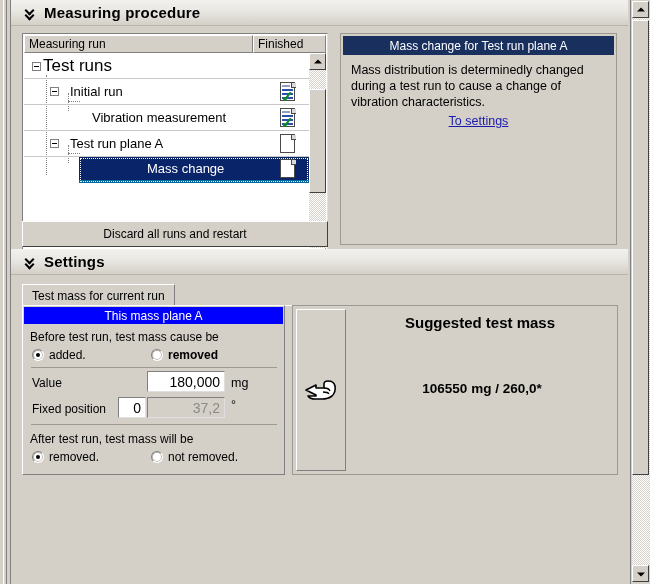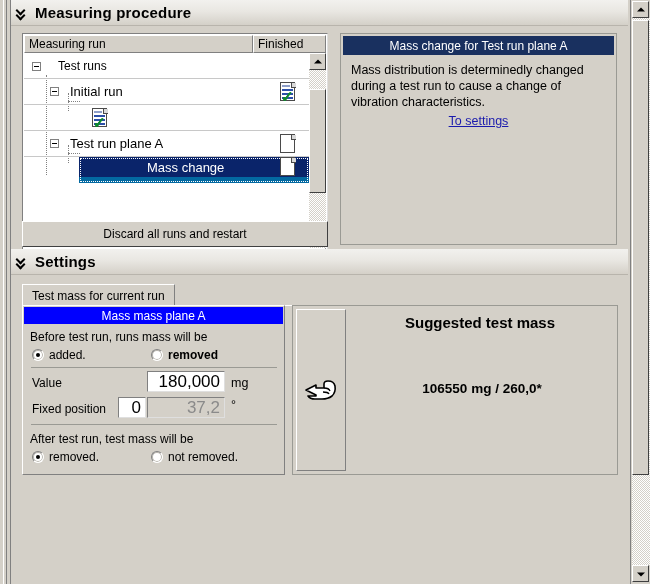--- a/index.html
+++ b/index.html
@@ -59,21 +59,21 @@
   .section-header {
     position: absolute;
     left: 0;
     height: 26px;
     width: 100%;
     background: linear-gradient(to bottom, #f2f1ee 0%, #e9e7e2 45%, #d4d0c8 100%);
     border-bottom: 1px solid #b8b4ac;
     box-sizing: border-box;
     display: flex;
     align-items: center;
-    padding-left: 4px;
+    padding-left: 13px;
   }
   .section-header .chev {
     width: 14px;
     height: 14px;
     margin-right: 6px;
     position: relative;
     flex: 0 0 auto;
   }
   .section-header .chev::before,
   .section-header .chev::after {
@@ -148,30 +148,30 @@
     height: 26px;
     border-bottom: 1px solid #c8c8c8;
     display: flex;
     align-items: center;
     box-sizing: border-box;
     white-space: nowrap;
   }
   .tree-row.sel {
     background: #0a246a;
     color: #ffffff;
-    border-bottom: 6px solid #0369a1;
+    border-bottom: 3px solid #0369a1;
     outline: 1px dotted #ffffff;
     outline-offset: -2px;
   }
   .tree-row .rowlabel {
     flex: 1 1 auto;
     overflow: hidden;
     text-overflow: clip;
   }
-  .lvl0 { font-size: 12px; padding-left: 34px; }
+  .lvl0 { font-size: 17px; padding-left: 19px; }
   .lvl1 { font-size: 13px; padding-left: 46px; }
   .lvl2 { font-size: 13px; padding-left: 68px; }
   .tree-row.sel.lvl2 { padding-left: 0; }
   .tree-row.sel.lvl2 .rowlabel { padding-left: 68px; }
   .tree-row.sel { margin-left: 55px; }
 
   
   .exp {
     position: absolute;
     width: 9px; height: 9px;
@@ -462,21 +462,21 @@
     background: #ffffff;
     border-top: 1px solid #808080;
     border-left: 1px solid #808080;
     border-right: 1px solid #dfdfdf;
     border-bottom: 1px solid #dfdfdf;
     box-sizing: border-box;
     display: flex;
     align-items: center;
     justify-content: flex-end;
     padding-right: 4px;
-    font-size: 17px;
+    font-size: 14px;
     color: #000000;
   }
   .inp.disabled {
     background: #d4d0c8;
     color: #8a8a8a;
   }
   .unit {
     position: absolute;
     font-size: 12.5px;
     color: #000000;
@@ -589,20 +589,21 @@
                   <i></i>
                   <i></i>
                   <i></i>
                   <i></i>
                 </span>
               <span class="chk">✓</span>
             </span>
           </div>
 
           <div class="tree-row lvl2">
+            <span class="rowlabel">Vibration measurement</span>
             <span class="docicon">
               <span class="page"></span>
                 <span class="fold"></span>
               <span class="lines">
                   <i></i>
                   <i></i>
                   <i></i>
                   <i></i>
                 </span>
               <span class="chk">✓</span>
@@ -658,23 +659,23 @@
     <div class="settings-body">
 
       <div class="tab-strip">
         <div class="tab-rest"></div>
         <div class="tab">
           <span>Test mass for current run</span>
         </div>
       </div>
 
       <div class="tm-group">
-        <div class="tm-bar">Mass mass plane A</div>
-
-        <div class="tm-label" style="left:7px; top:24px;">Before test run, runs mass will be</div>
+        <div class="tm-bar">This mass plane A</div>
+
+        <div class="tm-label" style="left:7px; top:24px;">Before test run, test mass cause be</div>
 
         <div class="radio on" style="left:9px; top:42px;">
           <span class="dot"></span>
           <span>added.</span>
         </div>
         <div class="radio" style="left:128px; top:42px;font-weight:bold;">
           <span class="dot"></span>
           <span>removed</span>
         </div>
 

